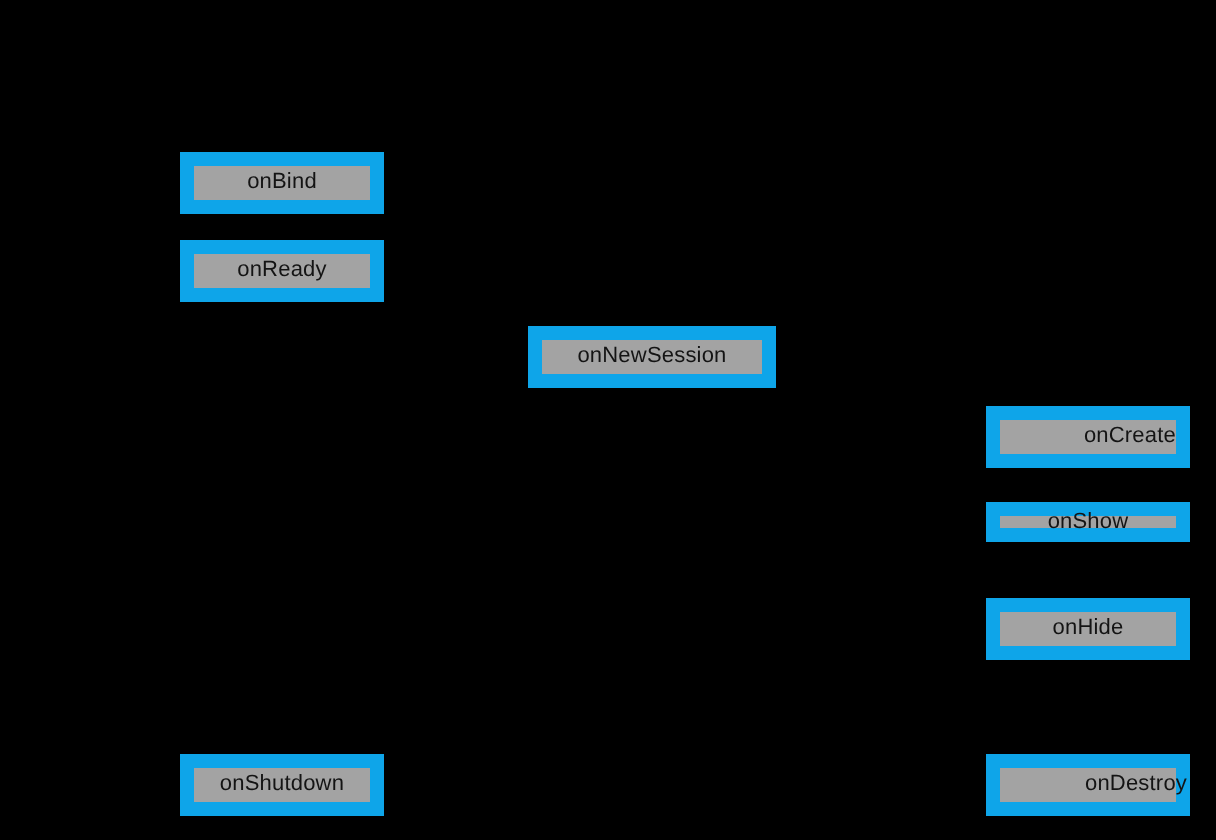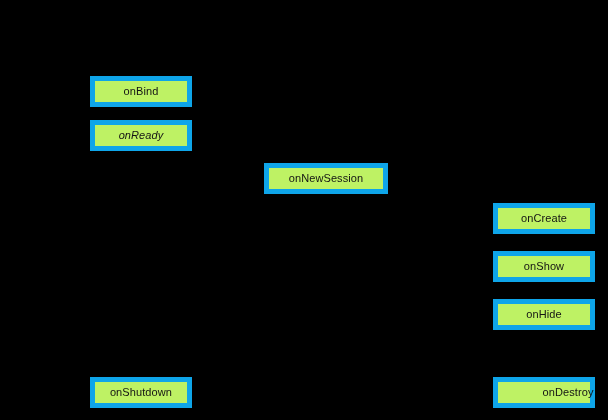--- a/index.html
+++ b/index.html
@@ -11,22 +11,22 @@
     position: relative;
     width: 608px;
     height: 420px;
     background: #000000;
     overflow: hidden;
     font-family: "Liberation Sans", "DejaVu Sans", sans-serif;
   }
   .node {
     position: absolute;
     box-sizing: border-box;
-    background: #bef264;
-    border: 5px solid #0ea5e9;
+    background: #a3a3a3;
+    border: 7px solid #0ea5e9;
     display: flex;
     align-items: center;
     justify-content: center;
     color: #141414;
     font-size: 11px;
     line-height: 1;
     letter-spacing: 0.1px;
     white-space: nowrap;
     user-select: none;
   }
@@ -37,33 +37,33 @@
 </style>
 </head>
 <body>
 
 <div id="canvas">
 
   <div class="node" style="left:90px; top:76px; width:102px; height:31px;">
     <span class="node-label">onBind</span>
   </div>
 
-  <div class="node" style="left:90px; top:120px; width:102px; height:31px;font-style:italic;">
+  <div class="node" style="left:90px; top:120px; width:102px; height:31px;">
     <span class="node-label">onReady</span>
   </div>
 
   <div class="node" style="left:264px; top:163px; width:124px; height:31px;">
     <span class="node-label">onNewSession</span>
   </div>
 
-  <div class="node" style="left:493px; top:203px; width:102px; height:31px;">
+  <div class="node" style="left:493px; top:203px; width:102px; height:31px;justify-content:flex-end;">
     <span class="node-label">onCreate</span>
   </div>
 
-  <div class="node" style="left:493px; top:251px; width:102px; height:31px;">
+  <div class="node" style="left:493px; top:251px; width:102px; height:20px;">
     <span class="node-label">onShow</span>
   </div>
 
   <div class="node" style="left:90px; top:377px; width:102px; height:31px;">
     <span class="node-label">onShutdown</span>
   </div>
 
   <div class="node" style="left:493px; top:299px; width:102px; height:31px;">
     <span class="node-label">onHide</span>
   </div>

